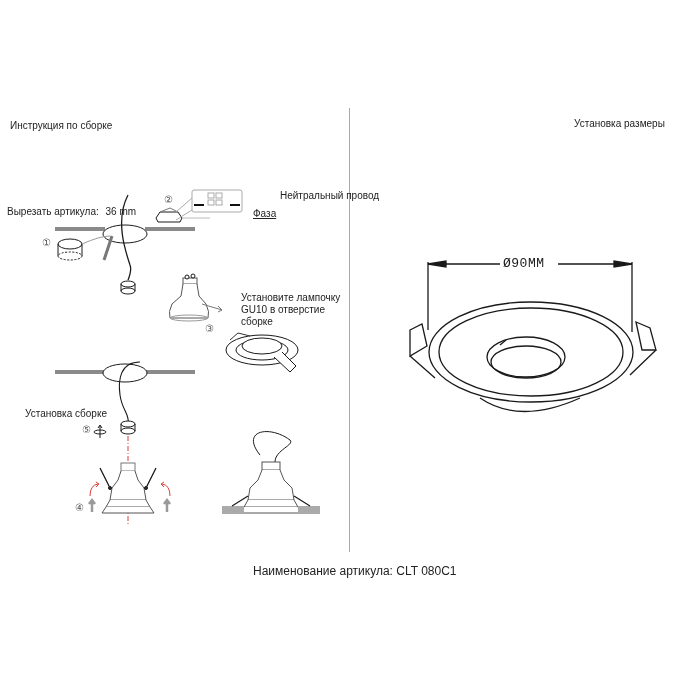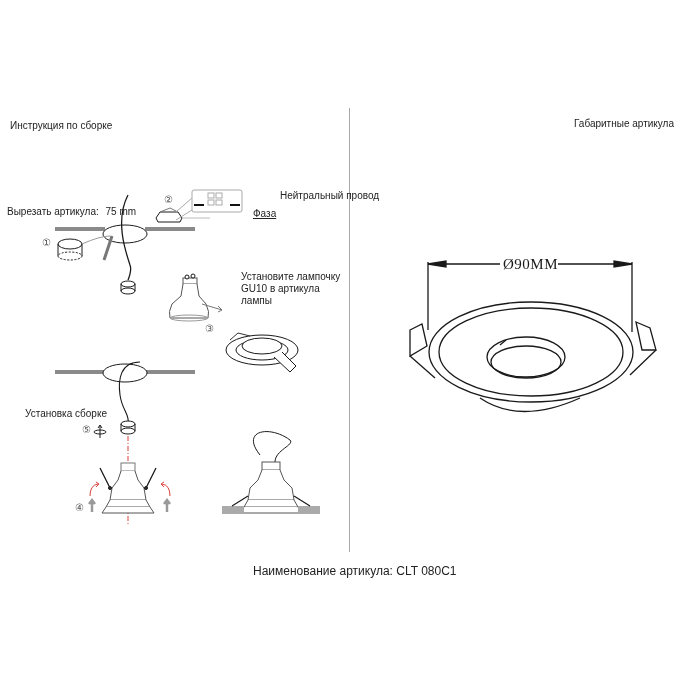--- a/index.html
+++ b/index.html
@@ -13,44 +13,44 @@
   svg { position: absolute; left: 0; top: 0; overflow: visible; }
   .footer { font-size: 12px; color: #222; white-space: nowrap; }
 </style>
 </head>
 <body>
 
 <div class="abs title" style="left:10px; top:120px;">Инструкция по сборке</div>
 
 <div class="divider"></div>
 
-<div class="abs title" style="left:574px; top:118px;">Габаритные артикула</div>
+<div class="abs title" style="left:574px; top:118px;">Установка размеры</div>
 
 <div class="abs label" style="left:7px; top:206px;">
   <span>Вырезать артикула:</span>
-  <span style="margin-left:4px;">75 mm</span>
+  <span style="margin-left:4px;">36 mm</span>
 </div>
 <div class="abs label" style="left:250px; top:190px;padding-left:30px;">Нейтральный провод</div>
 <div class="abs label" style="left:253px; top:208px;text-decoration:underline;">Фаза</div>
 
 <div class="abs step" style="left:42px; top:237px;">①</div>
 <div class="abs step" style="left:164px; top:194px;">②</div>
 
-<div class="abs label" style="left:241px; top:271px;">
+<div class="abs label" style="left:241px; top:292px;">
   <div>Установите лампочку</div>
-  <div>GU10 в артикула</div>
-  <div>лампы</div>
+  <div>GU10 в отверстие</div>
+  <div>сборке</div>
 </div>
 <div class="abs step" style="left:205px; top:323px;">③</div>
 
 <div class="abs label" style="left:25px; top:408px;">Установка сборке</div>
 <div class="abs step" style="left:82px; top:424px;">⑤</div>
 <div class="abs step" style="left:75px; top:502px;">④</div>
 
-<div class="abs" style="left:503px; top:256px; font-size:15px; font-family:Liberation Serif, serif; letter-spacing:0.5px;">Ø90MM</div>
+<div class="abs" style="left:503px; top:256px; font-size:13px; font-family:Liberation Mono, monospace; letter-spacing:0.5px;">Ø90MM</div>
 
 <div class="abs footer" style="left:253px; top:564px;">
   <span>Наименование артикула:</span>
   <span>CLT 080C1</span>
 </div>
 
 <svg width="700" height="700" fill="none" stroke="#1a1a1a" stroke-width="1">
 
   <g>
     <rect x="55" y="227" width="50" height="4" fill="#8a8a8a" stroke="none"></rect>

